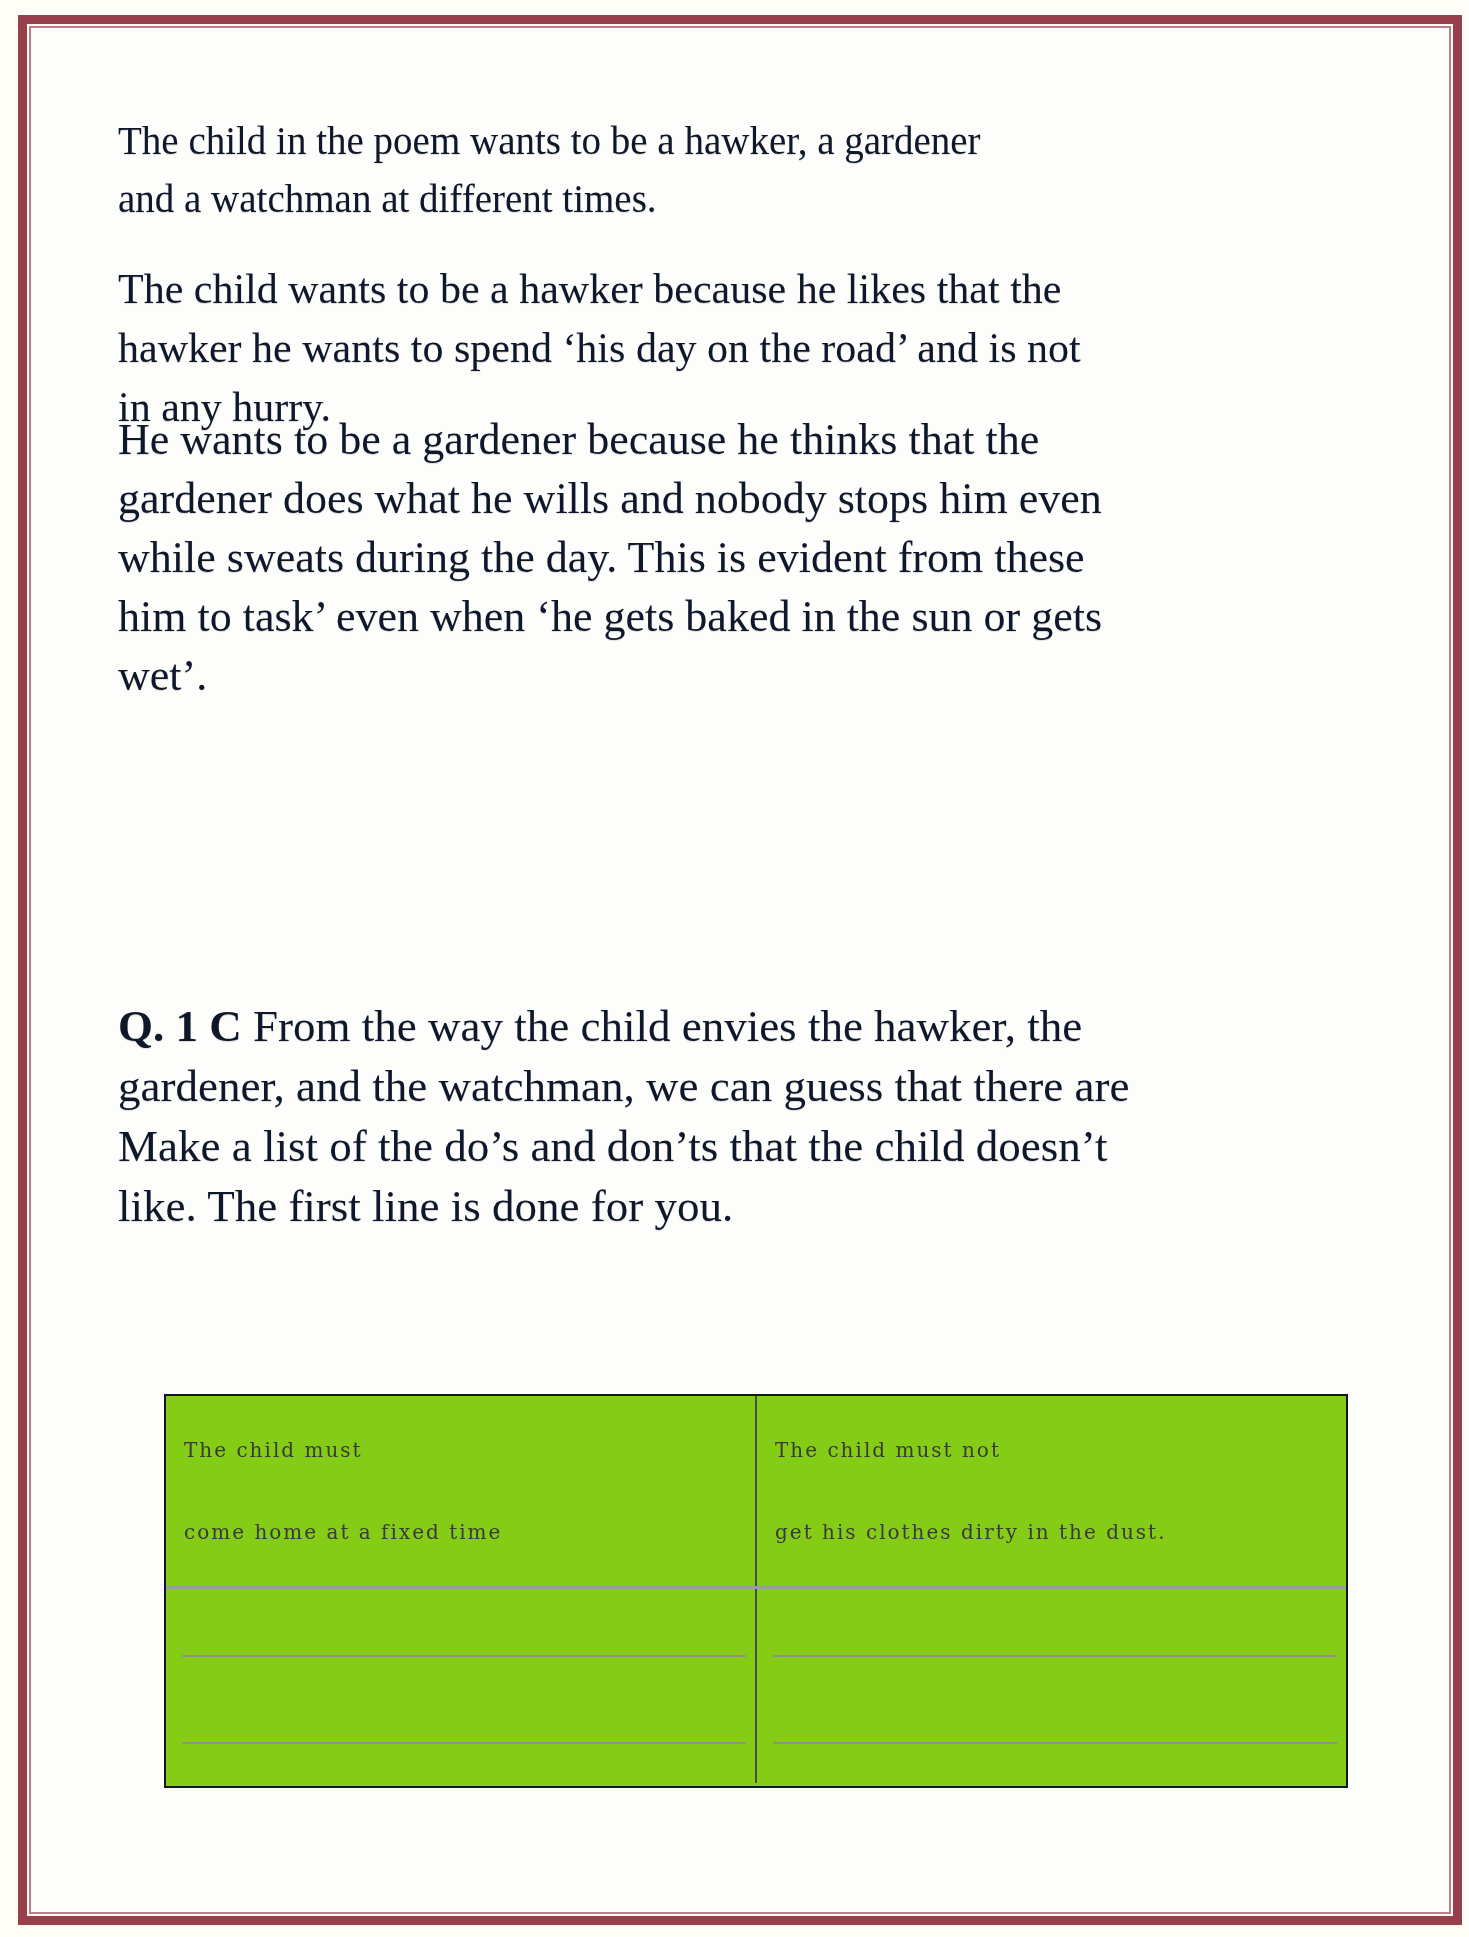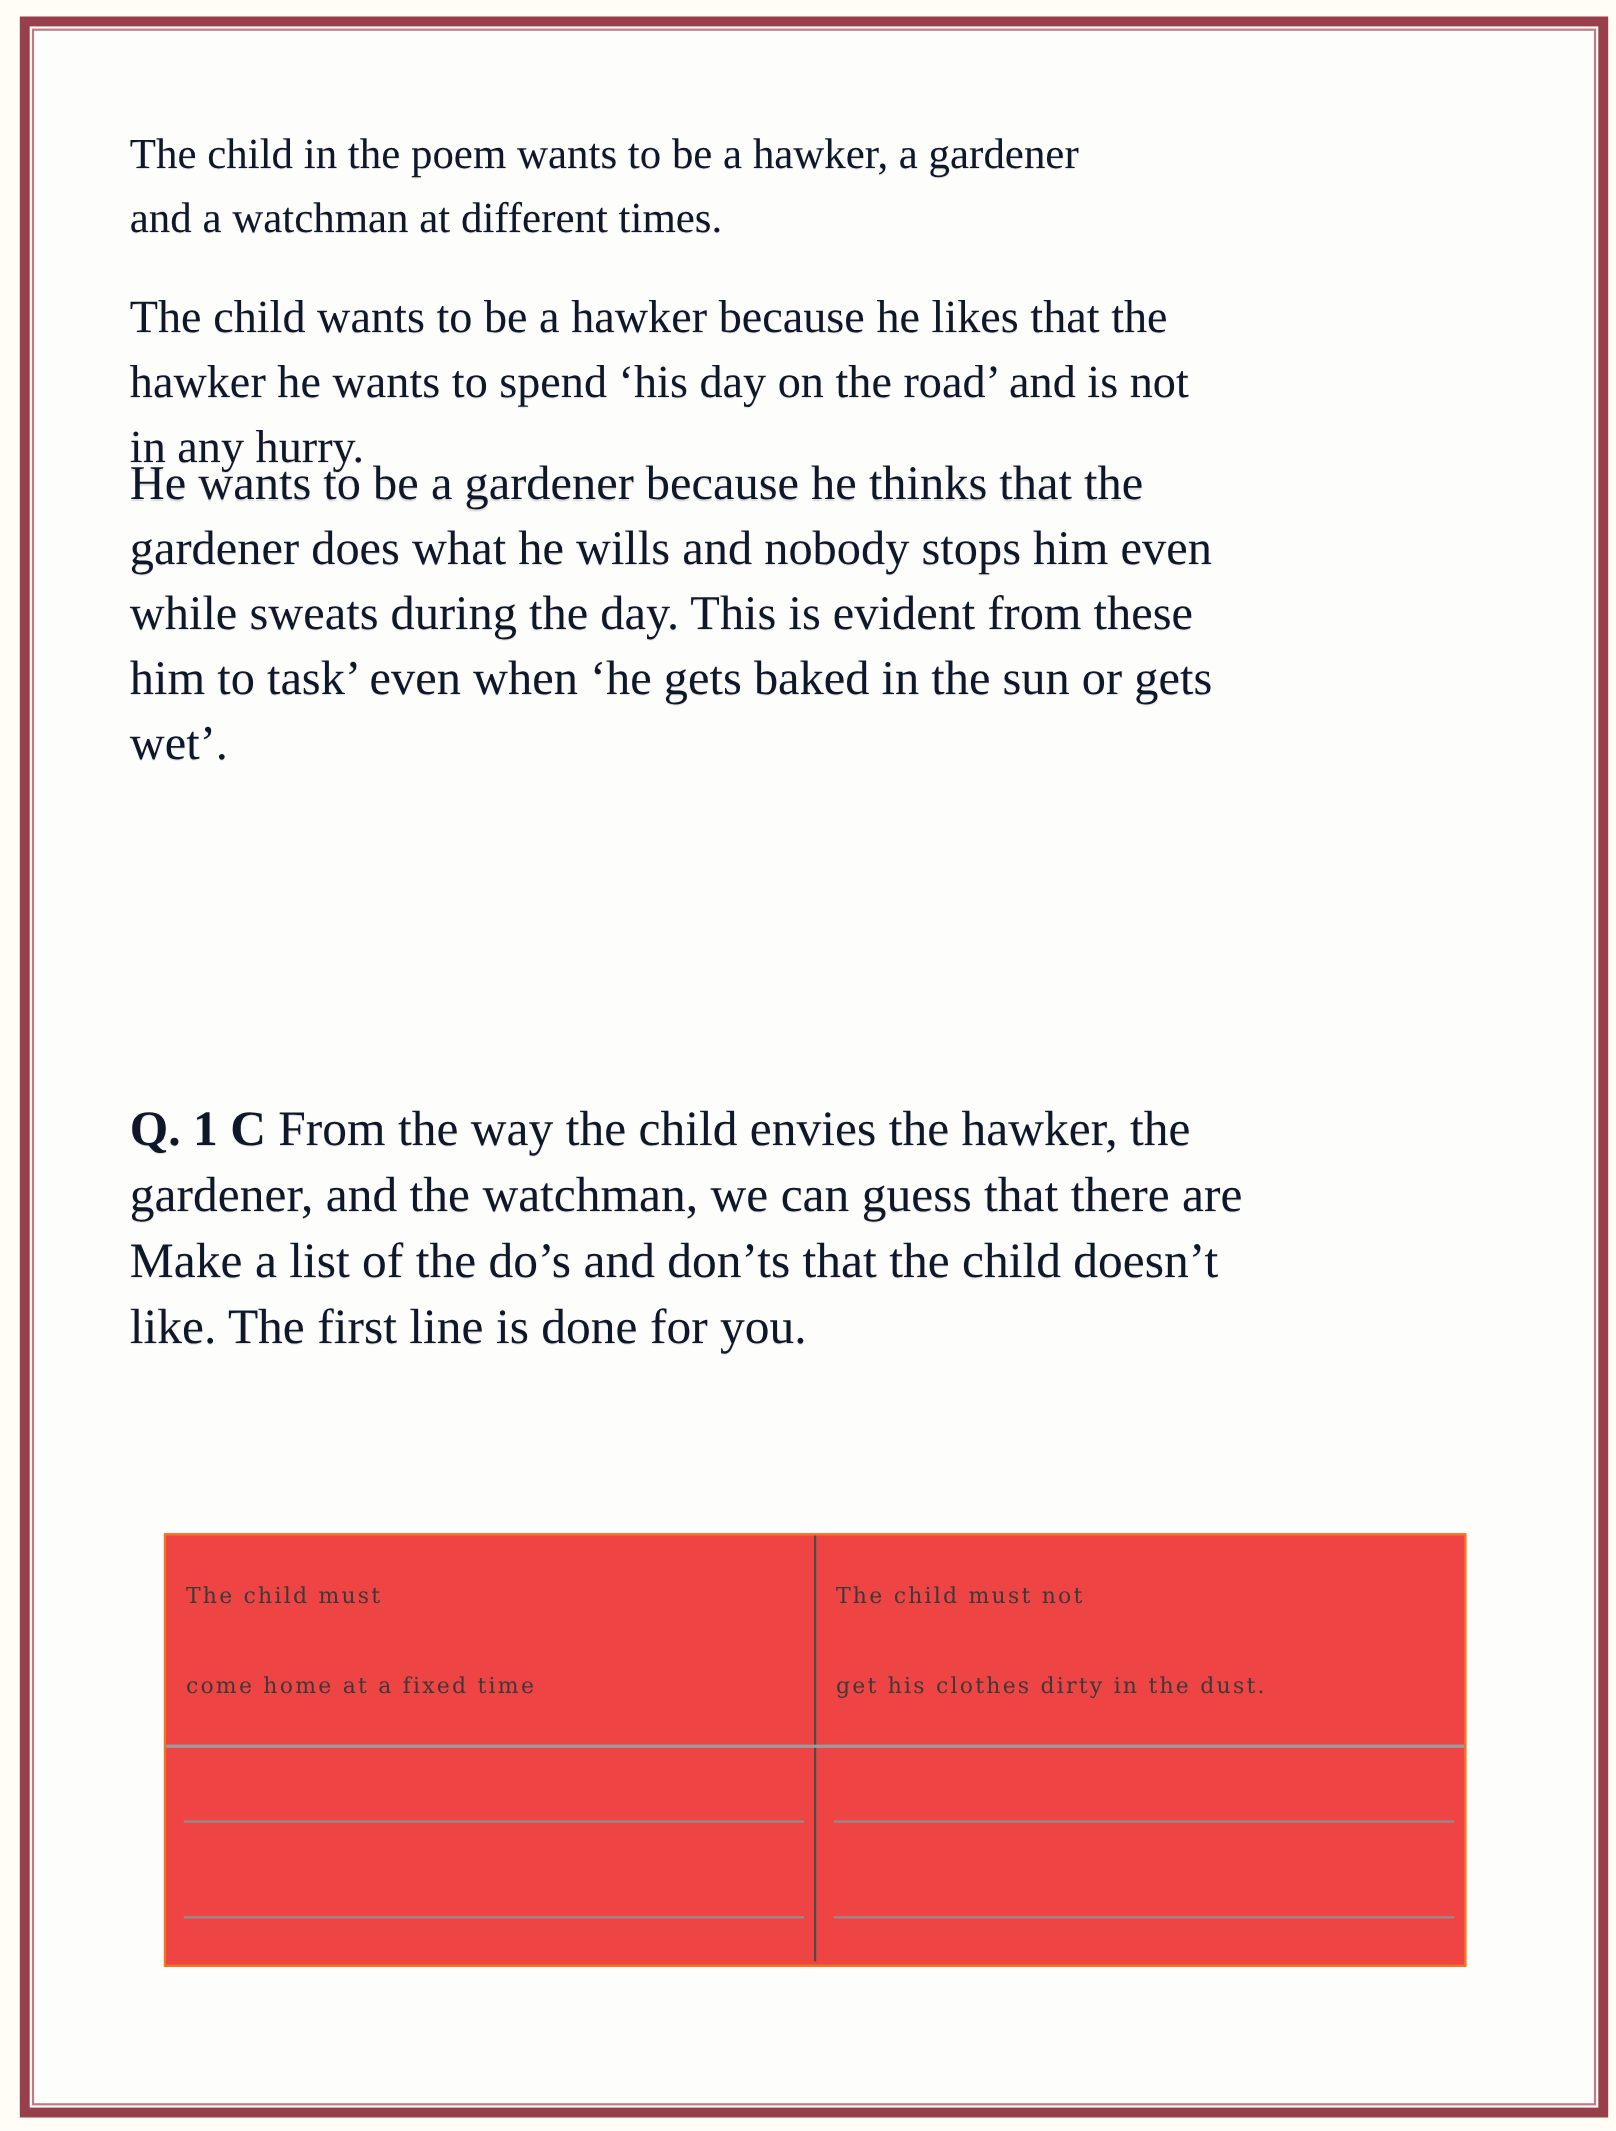--- a/index.html
+++ b/index.html
@@ -21,22 +21,22 @@
   
   .para{position:absolute;left:118px;color:#0f172a;}
   .para .line{white-space:nowrap;text-shadow:0 1px 1px rgba(60,60,60,0.18);}
   .para-intro{top:112px;font-size:39px;line-height:58px;}
   .para-hawker{top:230px;font-size:42px;line-height:59px;margin-top:30px;}
   .para-gardener{top:410px;font-size:44px;line-height:59px;}
   .para-question{top:996px;font-size:45px;line-height:60px;}
   .q-label{font-weight:bold;}
   
   .dd-table{
-    position:absolute;left:149px;top:1394px;width:1184px;height:394px;
-    box-sizing:border-box;border:2px solid #f97316;background:#ef4444;
+    position:absolute;left:164px;top:1394px;width:1184px;height:394px;
+    box-sizing:border-box;border:2px solid #0f172a;background:#84cc16;
   }
   .trow{display:flex;box-sizing:border-box;}
   .trow-header{height:193px;border-bottom:3px solid #9b9b9b;}
   .trow-blank{height:194px;}
   .tcell{
     position:relative;box-sizing:border-box;width:591px;
     border-right:2px solid #4c4c4c;
     font-family:"DejaVu Serif", serif;font-size:20px;color:#3a3a3a;
     letter-spacing:2px;
   }

